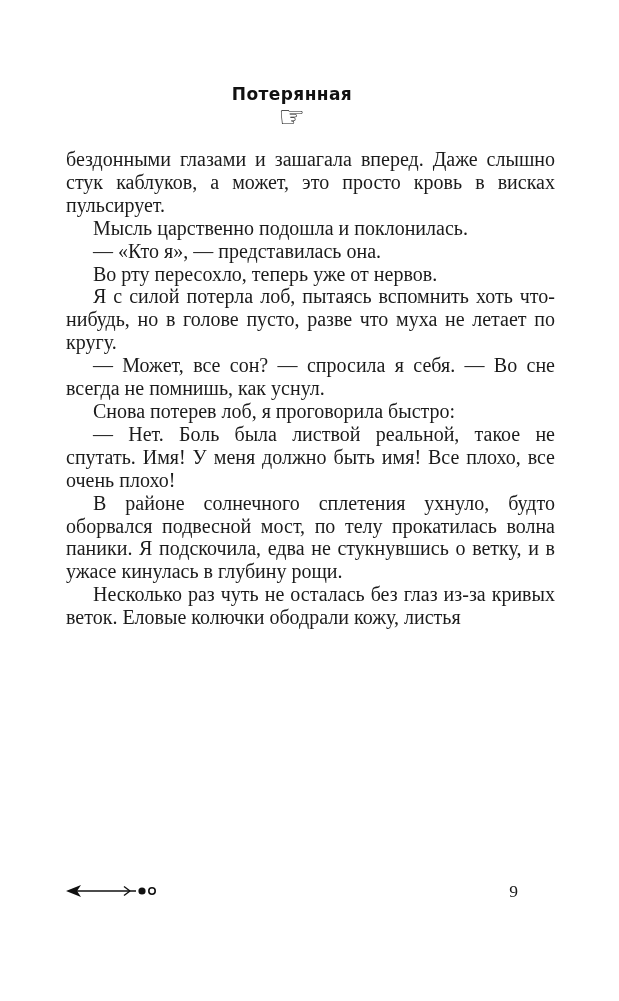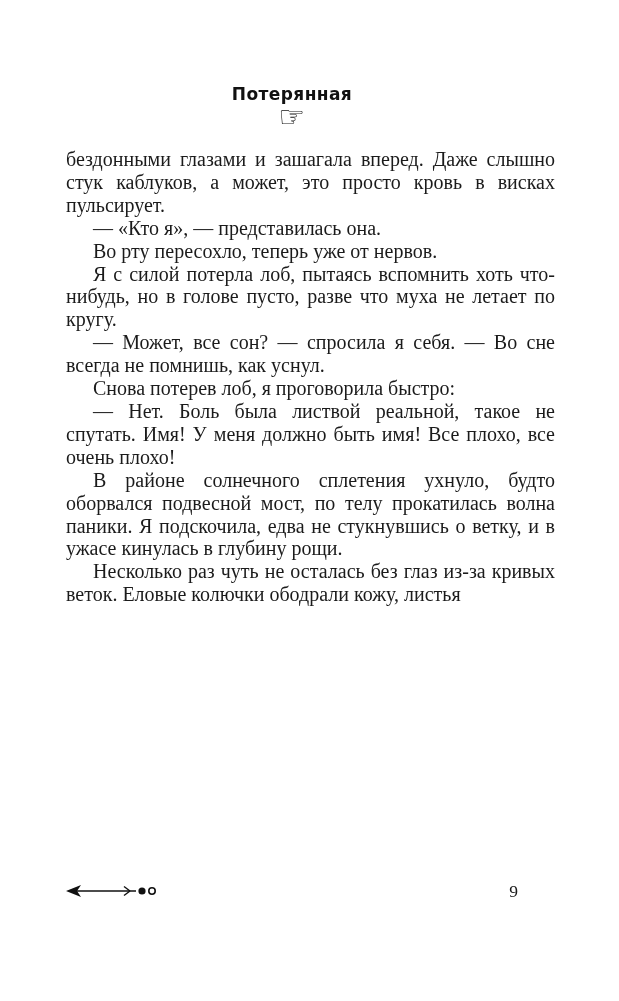--- a/index.html
+++ b/index.html
@@ -99,20 +99,21 @@
 <div class="page">
 
   <div class="running-header">
     <span class="running-title">Потерянная</span>
     <span class="header-rule"></span>
     <span class="hand-icon">☞</span>
   </div>
 
   <div class="text-block">
     <p class="noindent">бездонными глазами и зашагала вперед. Даже слышно стук каблуков, а может, это просто кровь в висках пульсирует.</p>
+    <p>Мысль царственно подошла и поклонилась.</p>
     <p>— «Кто я», — представилась она.</p>
     <p>Во рту пересохло, теперь уже от нервов.</p>
     <p>Я с силой потерла лоб, пытаясь вспомнить хоть что-нибудь, но в голове пусто, разве что муха не летает по кругу.</p>
     <p>— Может, все сон? — спросила я себя. — Во сне всегда не помнишь, как уснул.</p>
     <p>Снова потерев лоб, я проговорила быстро:</p>
     <p>— Нет. Боль была листвой реальной, такое не спутать. Имя! У меня должно быть имя! Все плохо, все очень плохо!</p>
     <p>В районе солнечного сплетения ухнуло, будто оборвался подвесной мост, по телу прокатилась волна паники. Я подскочила, едва не стукнувшись о ветку, и в ужасе кинулась в глубину рощи.</p>
     <p>Несколько раз чуть не осталась без глаз из-за кривых веток. Еловые колючки ободрали кожу, листья</p>
   </div>
 

